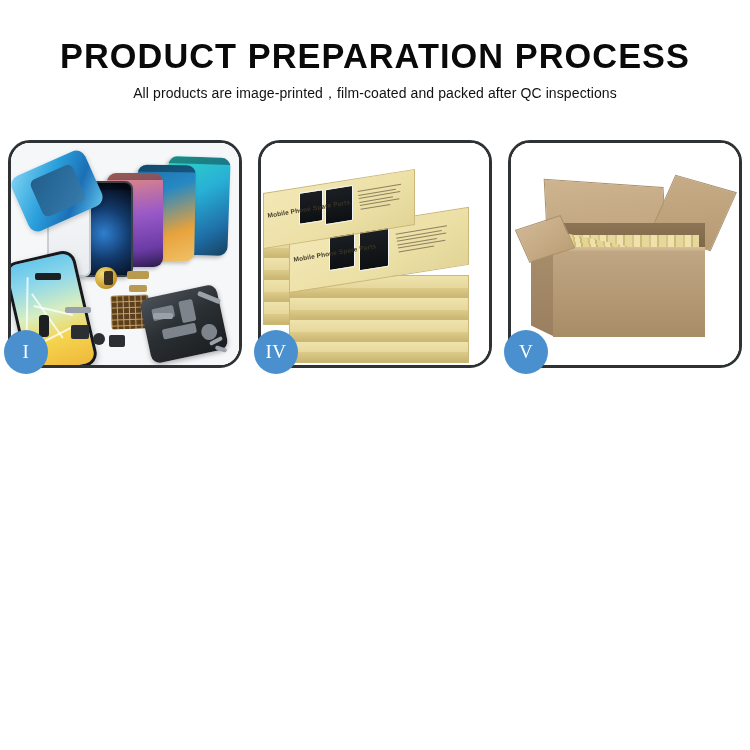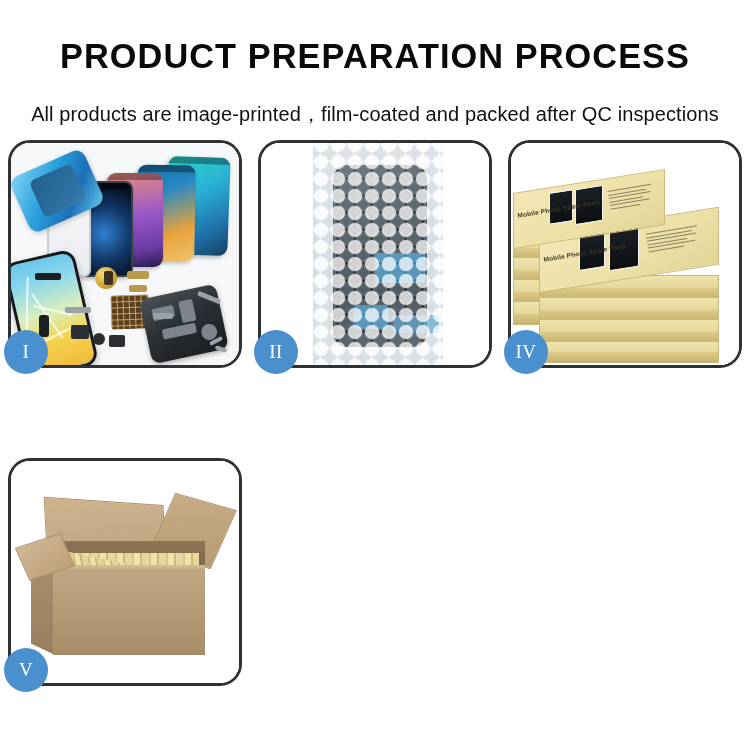--- a/index.html
+++ b/index.html
@@ -34,24 +34,24 @@
     padding-top: 36px;
     font-family: "Liberation Sans", sans-serif;
     font-size: 35px;
     font-weight: 700;
     letter-spacing: 1.1px;
     color: #0a0a0a;
     transform: scaleX(0.98);
     white-space: nowrap;
   }
   .subtitle {
-    margin: 16px;
+    margin: 0;
     padding-top: 9px;
     font-family: "Liberation Sans", sans-serif;
-    font-size: 20px;
+    font-size: 14px;
     font-weight: 400;
     letter-spacing: 0.1px;
     color: #111111;
     white-space: nowrap;
   }
 
   
   .grid {
     position: absolute;
     top: 140px;
@@ -435,35 +435,20 @@
         <div class="part silver" style="left:54px;top:164px;width:26px;height:6px;"></div>
         <div class="part silver" style="left:142px;top:170px;width:20px;height:6px;"></div>
         <div class="part dark" style="left:28px;top:172px;width:10px;height:22px;border-radius:3px;"></div>
         <div class="part silver" style="left:186px;top:152px;width:24px;height:5px;transform:rotate(22deg);"></div>
         <div class="part silver" style="left:198px;top:196px;width:14px;height:4px;transform:rotate(-28deg);"></div>
         <div class="part silver" style="left:204px;top:204px;width:12px;height:4px;transform:rotate(18deg);"></div>
       </div>
       <div class="badge">I</div>
     </div>
 
-    <div class="panel p2">
-      <div class="panel-clip">
-        <div class="bg"></div>
-        <div class="wrap-sheet">
-          <div class="dark-part">
-            <div class="blue-tab-a"></div>
-            <div class="blue-tab-b"></div>
-            <div class="blue-tab-c"></div>
-          </div>
-          <div class="bubbles2"></div>
-          <div class="bubbles"></div>
-        </div>
-      </div>
-      <div class="badge">II</div>
-    </div>
 
 
     <div class="panel p4">
       <div class="panel-clip">
         <div class="bg"></div>
         <div class="stack">
 
           <div class="kbox" style="left:2px;top:78px;width:122px;height:22px;">
               <div class="side"></div>
             </div>

